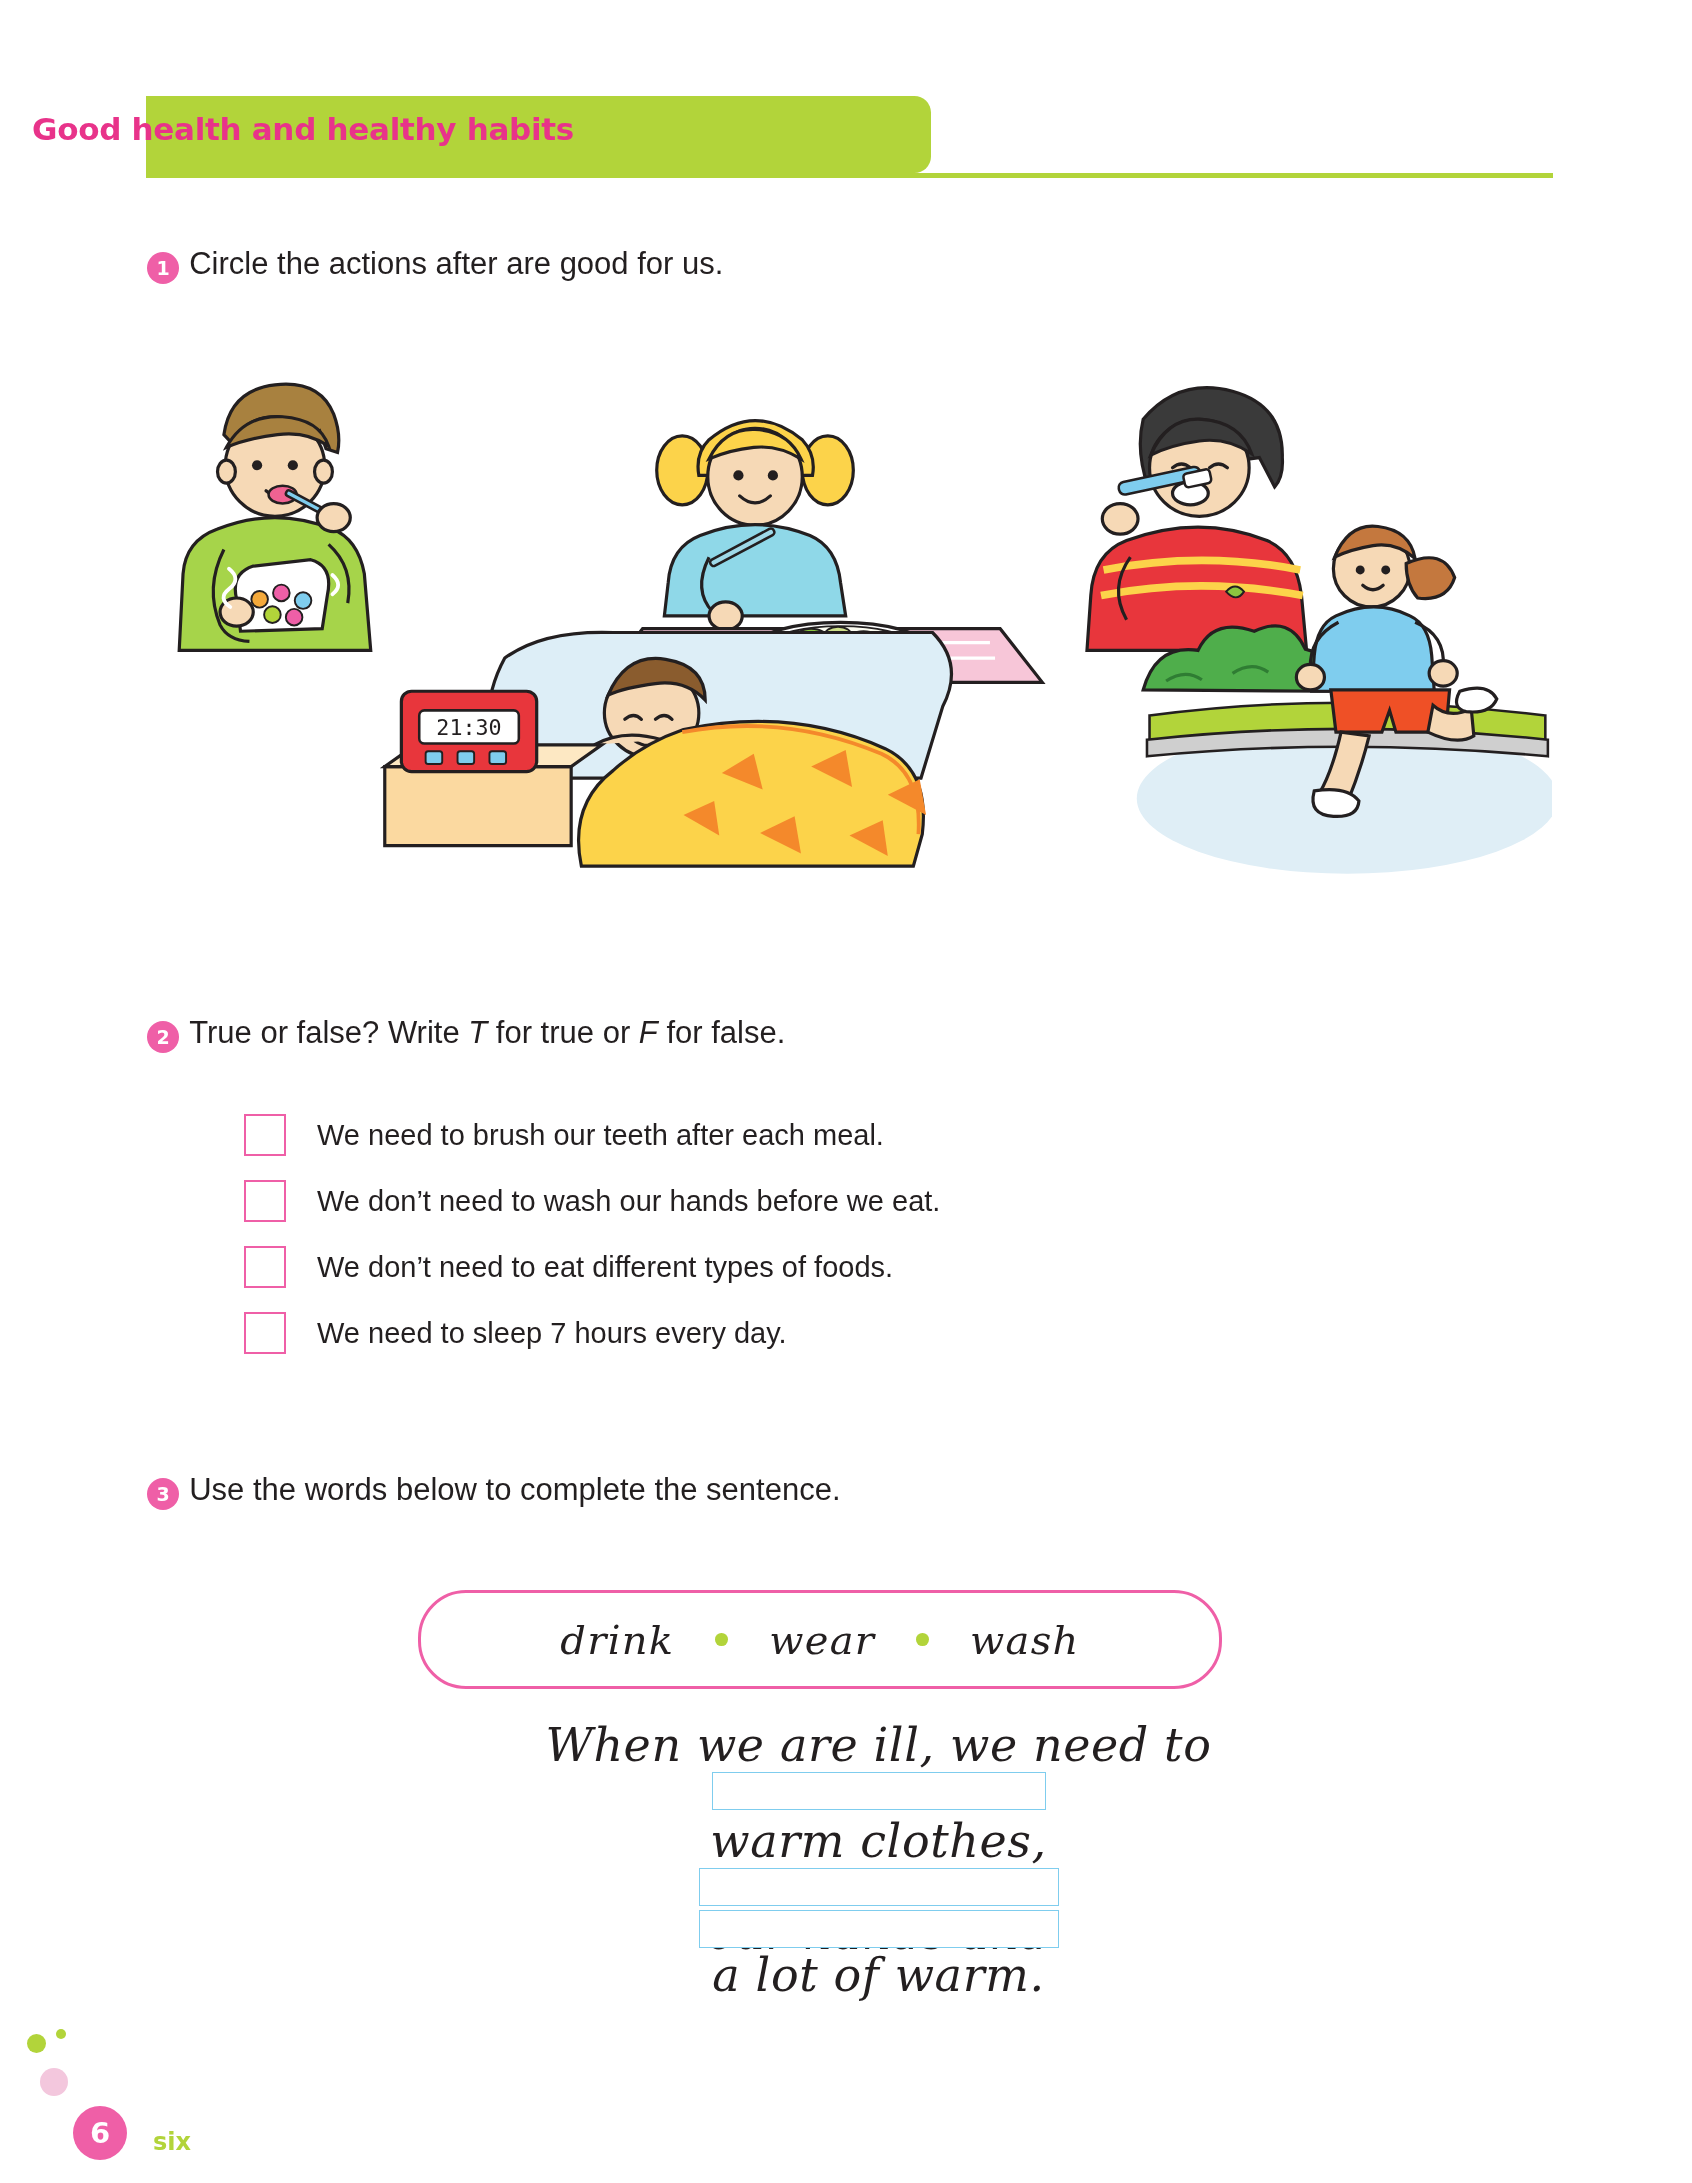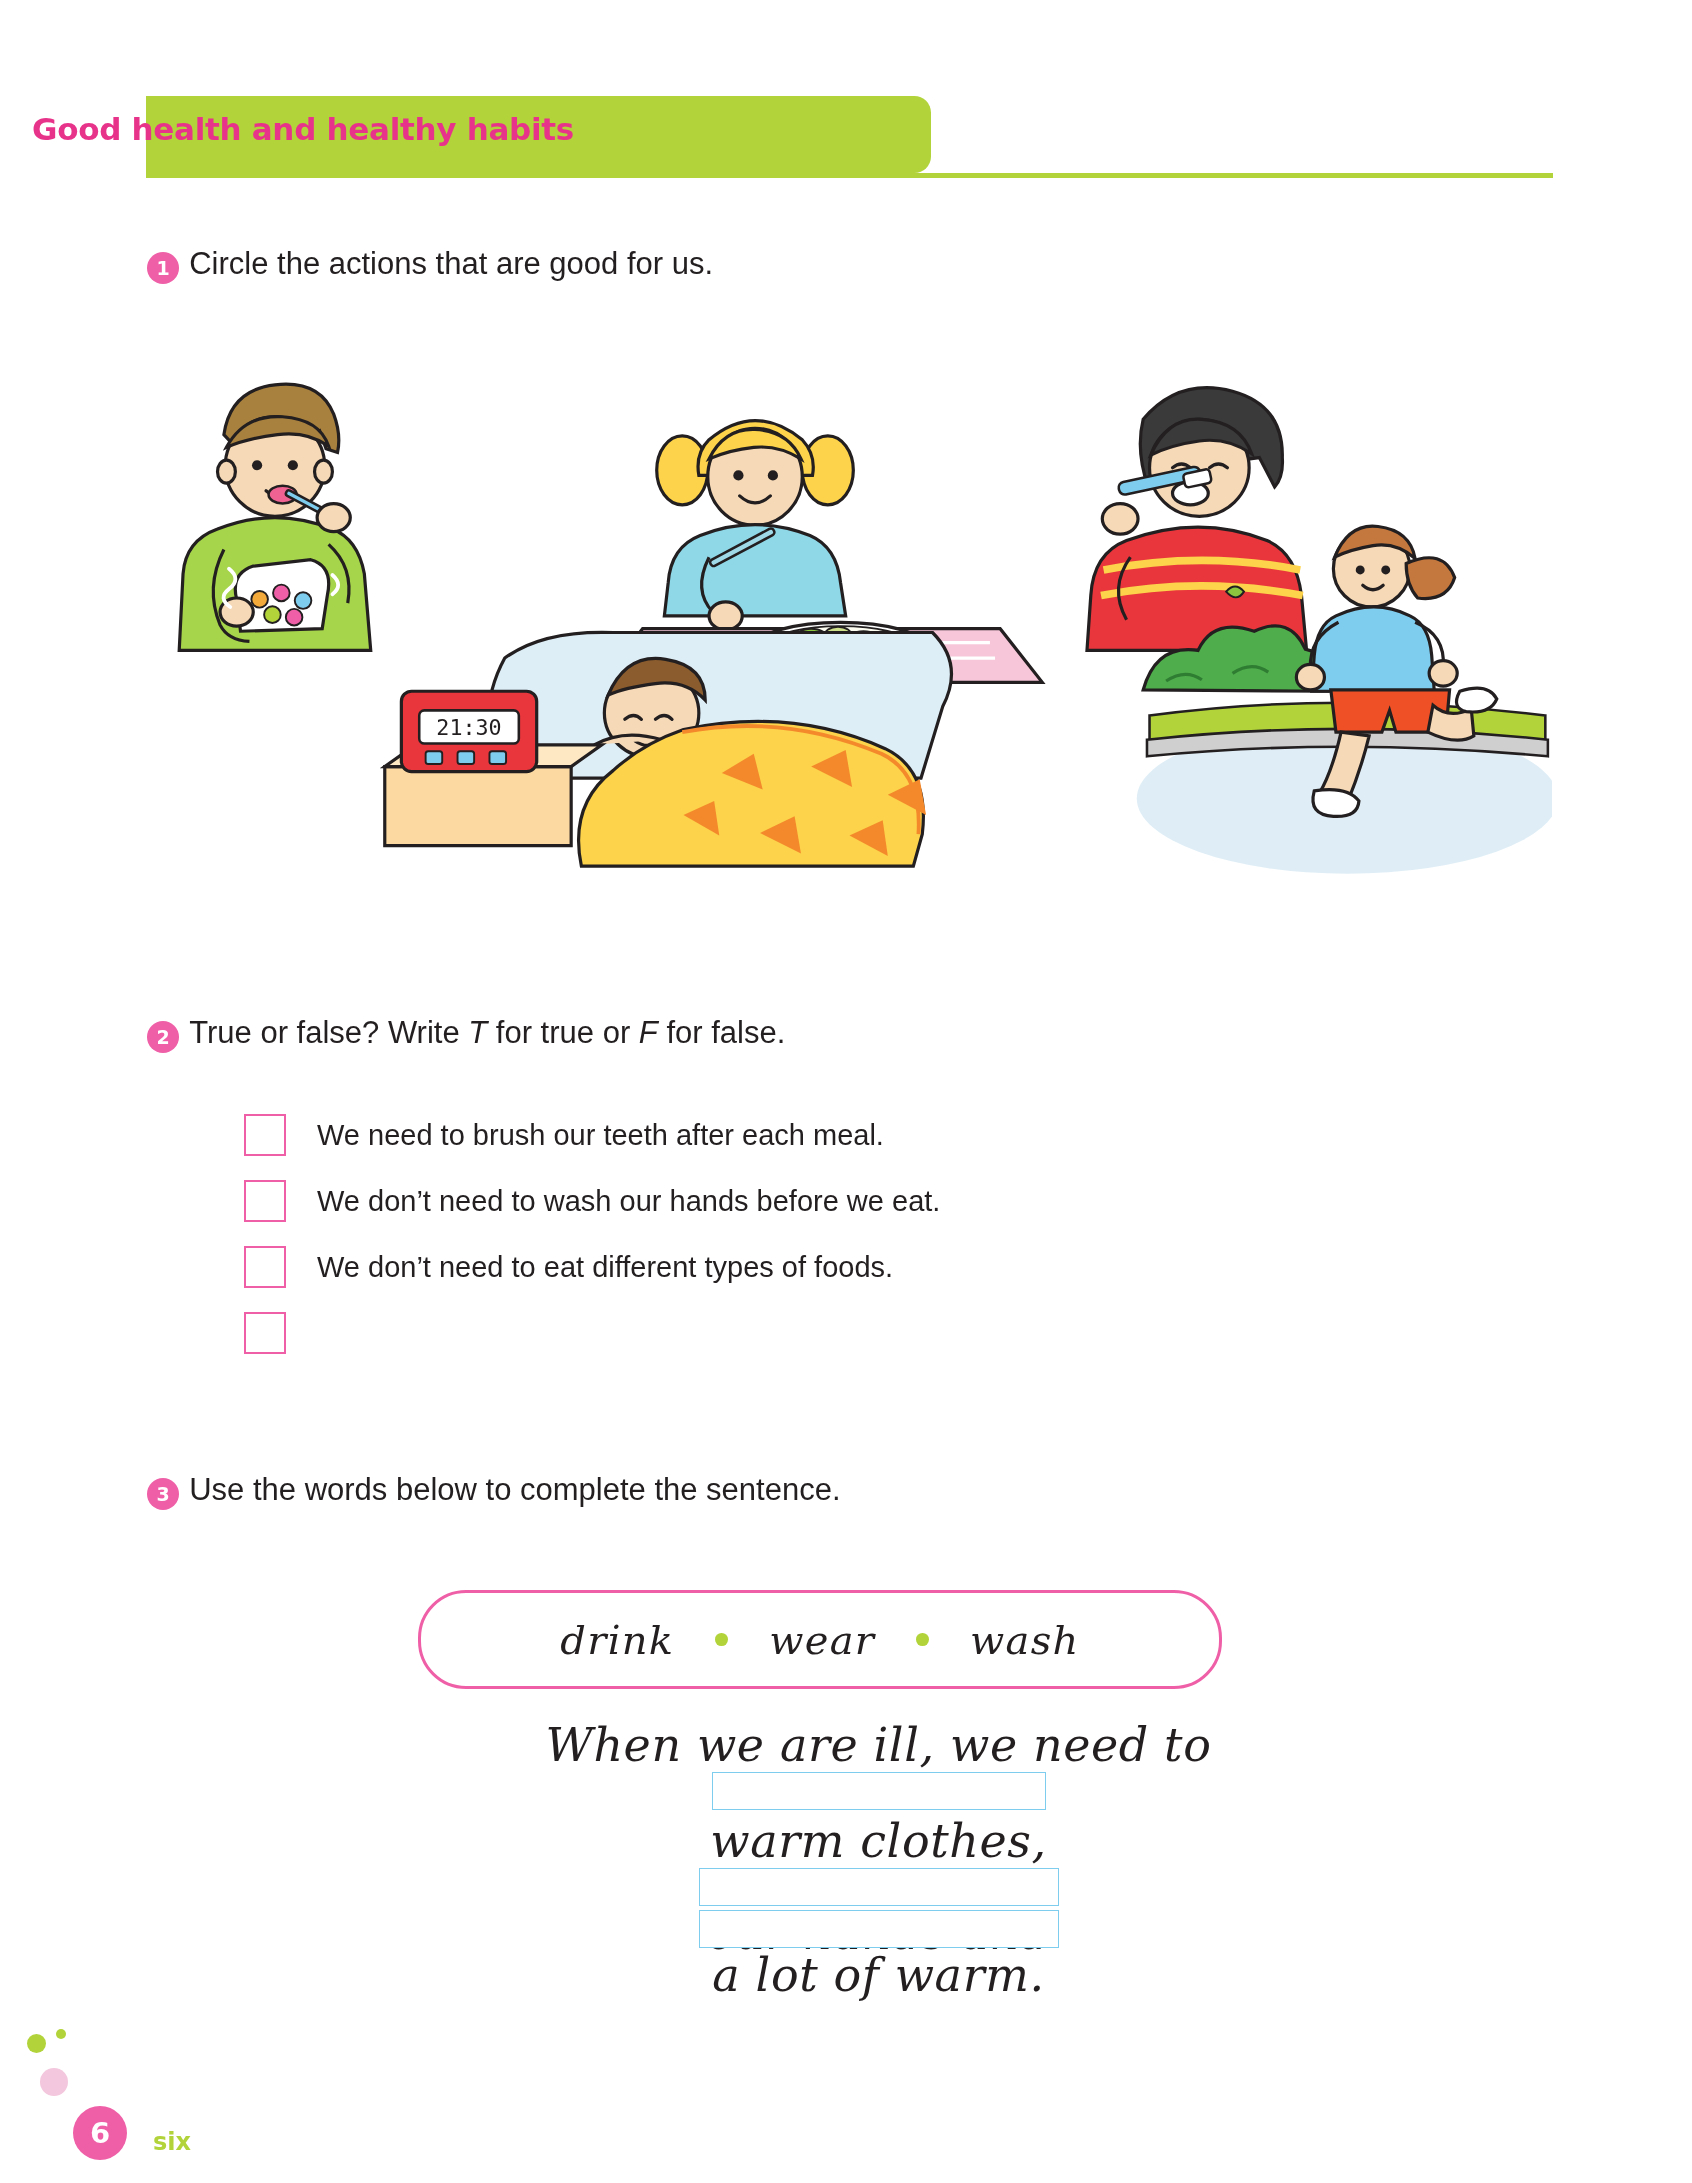--- a/index.html
+++ b/index.html
@@ -196,21 +196,21 @@
 <body>
 
 <div class="header-wrap">
   <div class="header-rule"></div>
   <div class="header-tab"></div>
   <div class="header-tab-title">Good health and healthy habits</div>
 </div>
 
 <div class="ex" style="left:147px; top:246px;">
   <div class="ex-num">1</div>
-  <div class="ex-text">Circle the actions that are good for us.</div>
+  <div class="ex-text">Circle the actions after are good for us.</div>
 </div>
 
 <div class="illus">
   <svg width="1405" height="549" viewBox="0 0 2200 860" xmlns="http://www.w3.org/2000/svg">
 
     <g>
 
       <path d="M120 120 q10 -70 80 -78 q70 -8 92 46 q12 32 6 60 l-18 -6 l-10 -28 l-30 16 l-60 -6 l-34 24 z" fill="#a8813f" stroke="#231f20" stroke-width="5"></path>
 
       <ellipse cx="200" cy="170" rx="78" ry="78" fill="#f6d9b6" stroke="#231f20" stroke-width="5"></ellipse>
@@ -393,20 +393,21 @@
   <div class="tf-row">
     <div class="tf-box"></div>
     <div class="tf-label">We don’t need to wash our hands before we eat.</div>
   </div>
   <div class="tf-row">
     <div class="tf-box"></div>
     <div class="tf-label">We don’t need to eat different types of foods.</div>
   </div>
   <div class="tf-row">
     <div class="tf-box"></div>
+    <div class="tf-label">We need to sleep 7 hours every day.</div>
   </div>
 </div>
 
 <div class="ex" style="left:147px; top:1472px;">
   <div class="ex-num">3</div>
   <div class="ex-text">Use the words below to complete the sentence.</div>
 </div>
 
 <div class="wordbank">
   <span class="wb-word">drink</span>

